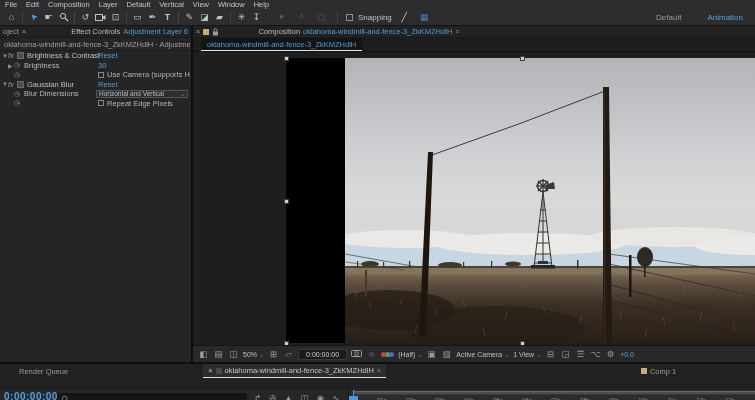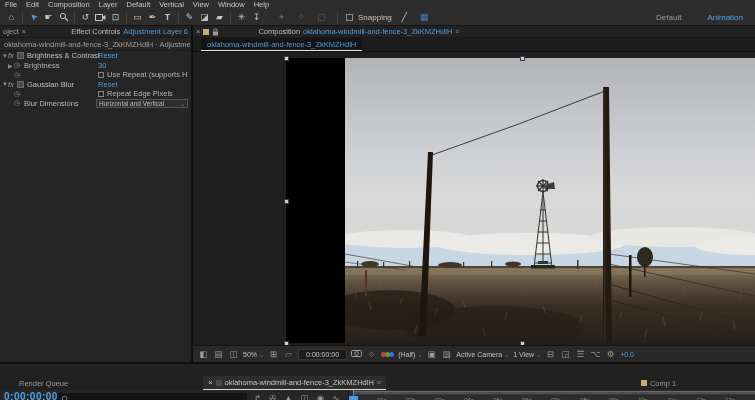--- a/index.html
+++ b/index.html
@@ -81,21 +81,21 @@
   .cselect { display:flex; align-items:center; gap:2px; color:#c0c0c0; }
   .caret { font-size:6px; color:#8a8a8a; }
   .tc-chip { background:#1b1b1b; border:1px solid #383838; color:#cfcfcf; padding:1px 7px; font-size:7px; }
   .channels-dot { width:5px; height:5px; border-radius:50%; background:#cc4444; display:inline-block;
     box-shadow:4px 0 0 #44aa44, 8px 0 0 #4466dd; margin-right:8px; }
   .exposure { color:#4da2e8; }
 
   
   .timeline { height:38px; background:#262626; border-top:2px solid #0f0f0f;
     display:flex; flex-direction:column; }
-  .tl-tabs { height:26px; background:#212121; display:flex; align-items:flex-end; font-size:7.5px;
+  .tl-tabs { height:26px; background:#212121; display:flex; align-items:flex-start; font-size:7.5px;
     color:#9a9a9a; }
   .tl-tab { display:flex; align-items:center; gap:3px; padding:0 5px; height:14px; }
   .tl-tab.active { background:#2d2d2d; color:#c5c5c5; border-bottom:1px solid #dcdcdc; }
   .tl-body { position:relative; flex:1; background:#262626; }
   .tl-timecode { position:absolute; left:4px; top:1px; font-size:10px; font-weight:bold;
     color:#4da2e8; letter-spacing:0.5px; }
   .tl-frameinfo { position:absolute; left:4px; top:13px; font-size:6px; color:#3d6f9e; }
   .tl-search { position:absolute; left:57px; top:3px; width:190px; height:12px; background:#141414;
     border-radius:2px; display:flex; align-items:center; padding:0 4px; gap:2px; }
   .tl-icons { position:absolute; left:254px; top:3px; display:flex; gap:8px; font-size:8.5px;
@@ -214,53 +214,53 @@
               <span class="eval">30</span>
             </div>
           </div>
           <div class="erow">
             <div class="erow-inner">
               <span class="childtwirl"></span>
               <span class="stopwatch">◷</span>
               <span class="plabel"></span>
               <span class="echeck">
                 <span class="cbx"></span>
-                <span class="clabel">Use Repeat (supports H</span>
+                <span class="clabel">Use Camera (supports H</span>
               </span>
             </div>
           </div>
           <div class="erow">
             <div class="erow-inner">
               <span class="twirl">▼</span>
               <span class="fx">fx</span>
               <span class="badge"></span>
               <span class="ename">Gaussian Blur</span>
               <span class="reset">Reset</span>
               <span class="about">About...</span>
             </div>
           </div>
           <div class="erow">
             <div class="erow-inner">
               <span class="childtwirl"></span>
               <span class="stopwatch">◷</span>
-              <span class="plabel"></span>
-              <span class="echeck">
-                <span class="cbx"></span>
-                <span class="clabel">Repeat Edge Pixels</span>
+              <span class="plabel">Blur Dimensions</span>
+              <span class="edrop">
+                <span class="dtext">Horizontal and Vertical</span>
+                <span class="caret">⌄</span>
               </span>
             </div>
           </div>
           <div class="erow">
             <div class="erow-inner">
               <span class="childtwirl"></span>
               <span class="stopwatch">◷</span>
-              <span class="plabel">Blur Dimensions</span>
-              <span class="edrop">
-                <span class="dtext">Horizontal and Vertical</span>
-                <span class="caret">⌄</span>
+              <span class="plabel"></span>
+              <span class="echeck">
+                <span class="cbx"></span>
+                <span class="clabel">Repeat Edge Pixels</span>
               </span>
             </div>
           </div>
         </div>
     </div>
 
     <div class="comp-panel">
       <div class="tabbar">
         <span>×</span>
         <span class="sq tan"></span>

